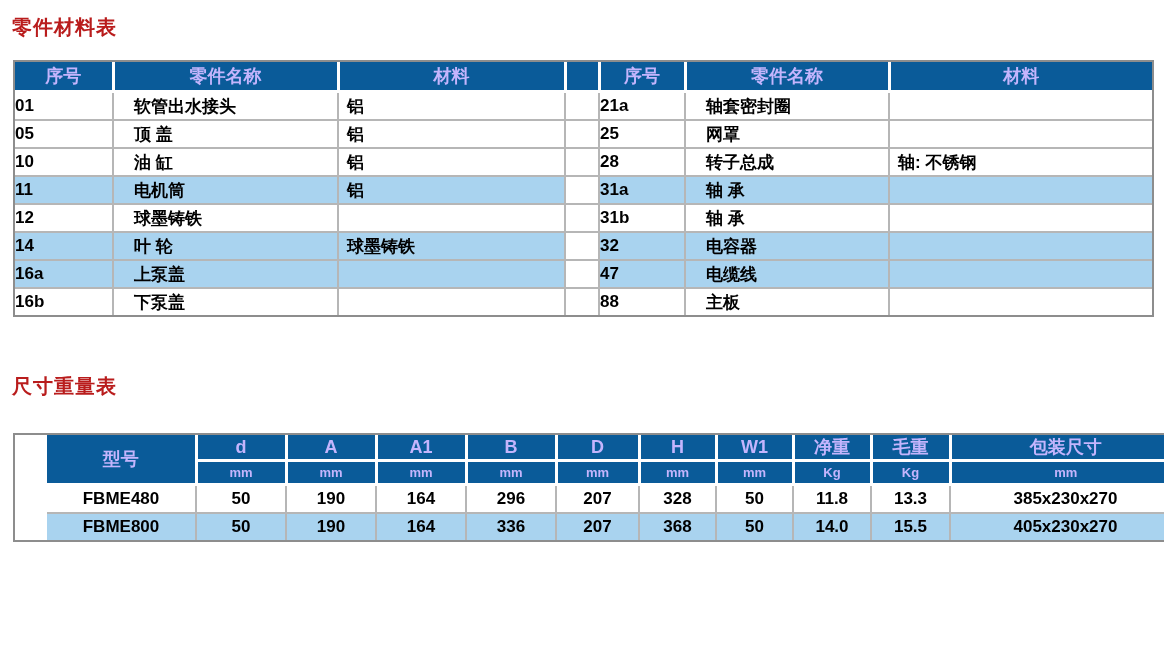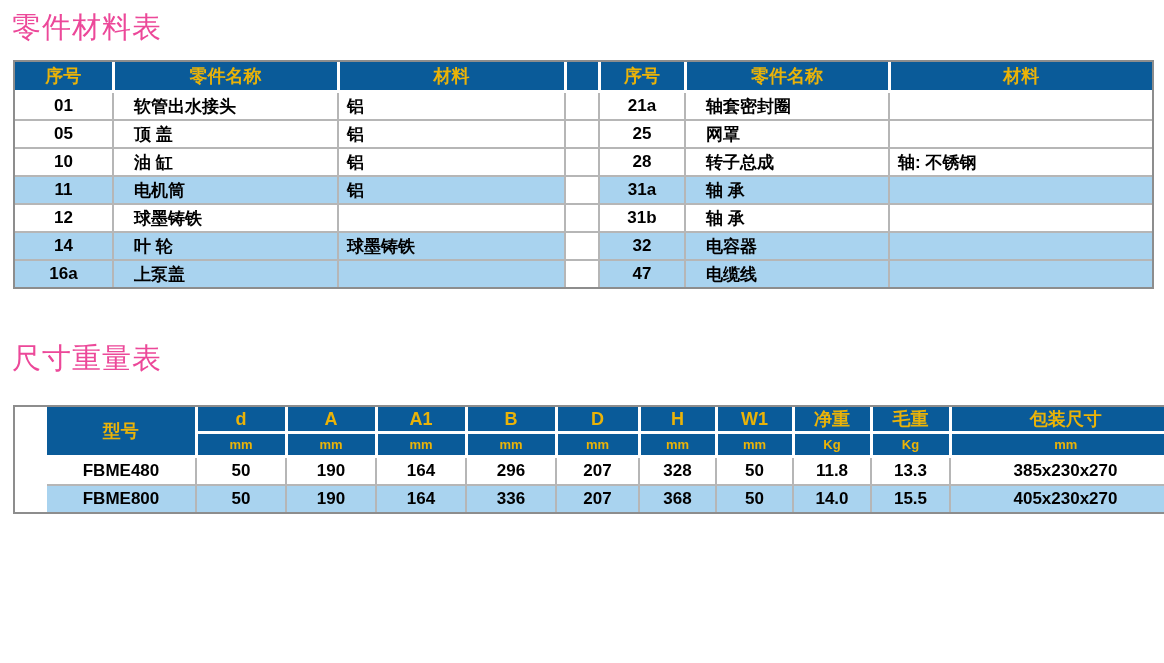--- a/index.html
+++ b/index.html
@@ -5,23 +5,23 @@
   html, body {
     margin: 0;
     padding: 0;
     background: #ffffff;
     width: 1164px;
     height: 663px;
     font-family: "Liberation Sans", "DejaVu Sans", sans-serif;
     overflow: hidden;
   }
   .title {
-    color: #ec4899;
-    font-size: 29px;
-    font-weight: normal;
+    color: #b91c1c;
+    font-size: 20px;
+    font-weight: bold;
     letter-spacing: 1px;
     margin: 10px 0 16px 12px;
     line-height: 34px;
   }
   .title2 {
     margin-top: 52px;
     margin-bottom: 30px;
   }
   .tbl-wrap {
     margin-left: 13px;
@@ -30,21 +30,21 @@
   }
   .parts-wrap { width: 1137px; }
   .dims-wrap  { width: 1133px; padding-left: 32px; }
   table {
     border-collapse: collapse;
     width: 100%;
     table-layout: fixed;
   }
   th {
     background: #0A5B99;
-    color: #eab308;
+    color: #c4b5fd;
     font-weight: bold;
     border: 3px solid #ffffff;
     border-top: none;
     padding: 0;
   }
   thead tr th:first-child { border-left: none; }
   thead tr th:last-child  { border-right: none; }
   .parts th { height: 28px; font-size: 18px; }
   td {
     border: 2px solid #b6b6b6;
@@ -53,21 +53,21 @@
     font-weight: bold;
     color: #000000;
     padding: 0;
     background: #ffffff;
     white-space: nowrap;
     overflow: hidden;
   }
   td:first-child { border-left: none; }
   td:last-child  { border-right: none; }
   tbody tr:last-child td { border-bottom: none; }
-  td.no   { text-align: center; }
+  td.no   { }
   td.name { text-align: left; padding-left: 20px; }
   td.mat  { text-align: left; padding-left: 8px; }
   tr.alt td { background: #A9D3EF; }
   td.spacer, tr.alt td.spacer { background: #ffffff; }
   .dims th.label { height: 23px; font-size: 18px; }
   .dims th.unit  { height: 21px; font-size: 13px; }
   .dims th.model { font-size: 18px; }
   .dims td { text-align: center; height: 26px; }
 </style>
 </head>
@@ -156,20 +156,29 @@
           </tr>
           <tr class="alt">
             <td class="no">16a</td>
             <td class="name">上泵盖</td>
             <td class="mat"></td>
             <td class="spacer"></td>
             <td class="no">47</td>
             <td class="name">电缆线</td>
             <td class="mat"></td>
           </tr>
+          <tr>
+            <td class="no">16b</td>
+            <td class="name">下泵盖</td>
+            <td class="mat"></td>
+            <td class="spacer"></td>
+            <td class="no">88</td>
+            <td class="name">主板</td>
+            <td class="mat"></td>
+          </tr>
         </tbody>
     </table>
   </div>
 
   <div class="title title2">尺寸重量表</div>
 
   <div class="tbl-wrap dims-wrap">
     <table class="dims">
       <colgroup>
         <col style="width:149px">

